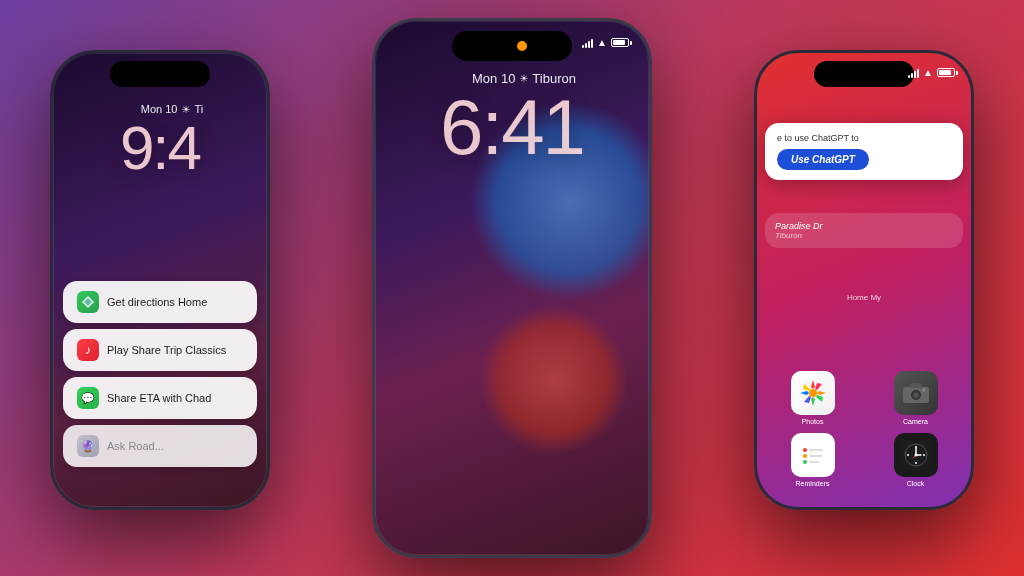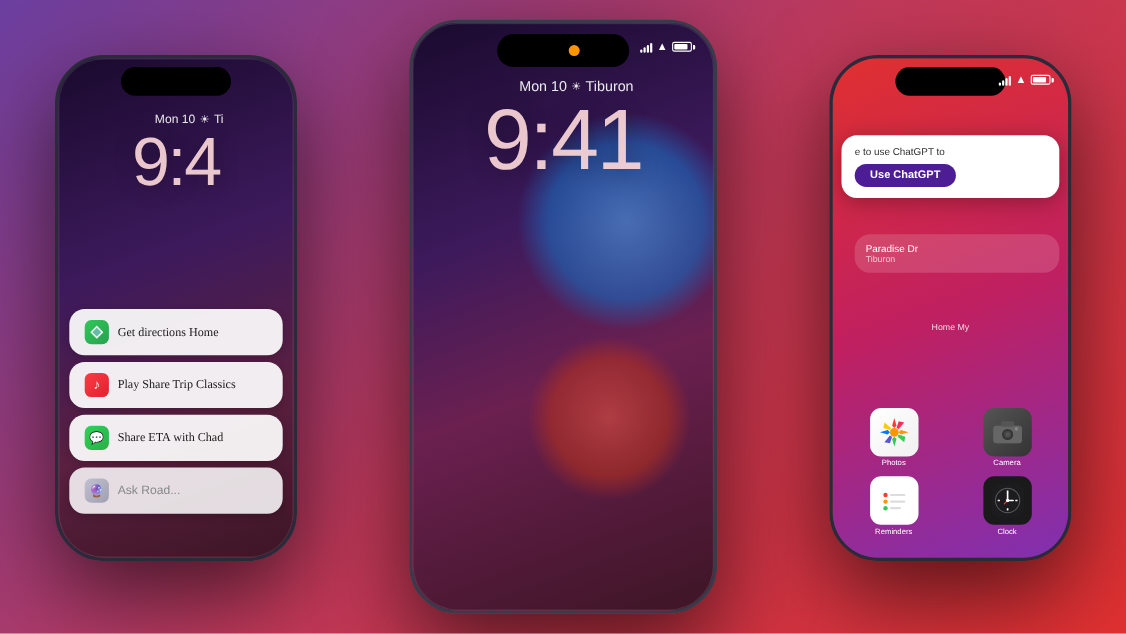--- a/index.html
+++ b/index.html
@@ -295,21 +295,20 @@
 
     .siri-icon-maps { background: linear-gradient(135deg, #30c85a, #28a050); }
     .siri-icon-music { background: linear-gradient(135deg, #fc3c44, #e02030); }
     .siri-icon-messages { background: linear-gradient(135deg, #30d158, #28b048); }
     .siri-icon-siri { background: linear-gradient(135deg, #c0c0d0, #a0a0b0); }
 
     .siri-button-text {
       font-size: 11px;
       font-weight: 500;
       color: #1a1a1a;
-      font-family: Liberation Serif, serif;
     }
 
     .siri-ask {
       display: flex;
       align-items: center;
       gap: 8px;
       background: rgba(255,255,255,0.85);
       border-radius: 14px;
       padding: 10px 14px;
       box-shadow: 0 2px 8px rgba(0,0,0,0.2);
@@ -341,38 +340,40 @@
       box-shadow: 0 4px 20px rgba(0,0,0,0.3);
     }
 
     .chatgpt-card-text {
       font-size: 9px;
       color: #333;
       margin-bottom: 6px;
     }
 
     .chatgpt-use-btn {
-      background: #4c1d95;
+      background: #1d4ed8;
       color: white;
       border-radius: 16px;
       padding: 5px 14px;
       font-size: 10px;
       font-weight: 600;
       display: inline-block;
+      font-style: italic;
     }
 
     
     .maps-widget {
       position: absolute;
       top: 160px;
-      left: 20px;
+      left: 8px;
       right: 8px;
       background: rgba(255,255,255,0.15);
       border-radius: 14px;
       padding: 8px 10px;
+      font-style: italic;
     }
 
     .maps-destination {
       font-size: 9px;
       color: white;
       font-weight: 500;
     }
 
     .maps-subtitle {
       font-size: 8px;
@@ -521,21 +522,21 @@
           <div class="battery-fill"></div>
         </div>
       </div>
 
       <div class="lock-info">
         <div class="lock-date">
           <span>Mon 10</span>
           <span class="sun-icon">☀</span>
           <span>Tiburon</span>
         </div>
-        <div class="lock-time">9:41</div>
+        <div class="lock-time">6:41</div>
       </div>
 
     </div>
   </div>
 
   <div class="phone phone-right">
     <div class="screen-content home-screen">
 
       <div class="dynamic-island"></div>
 

